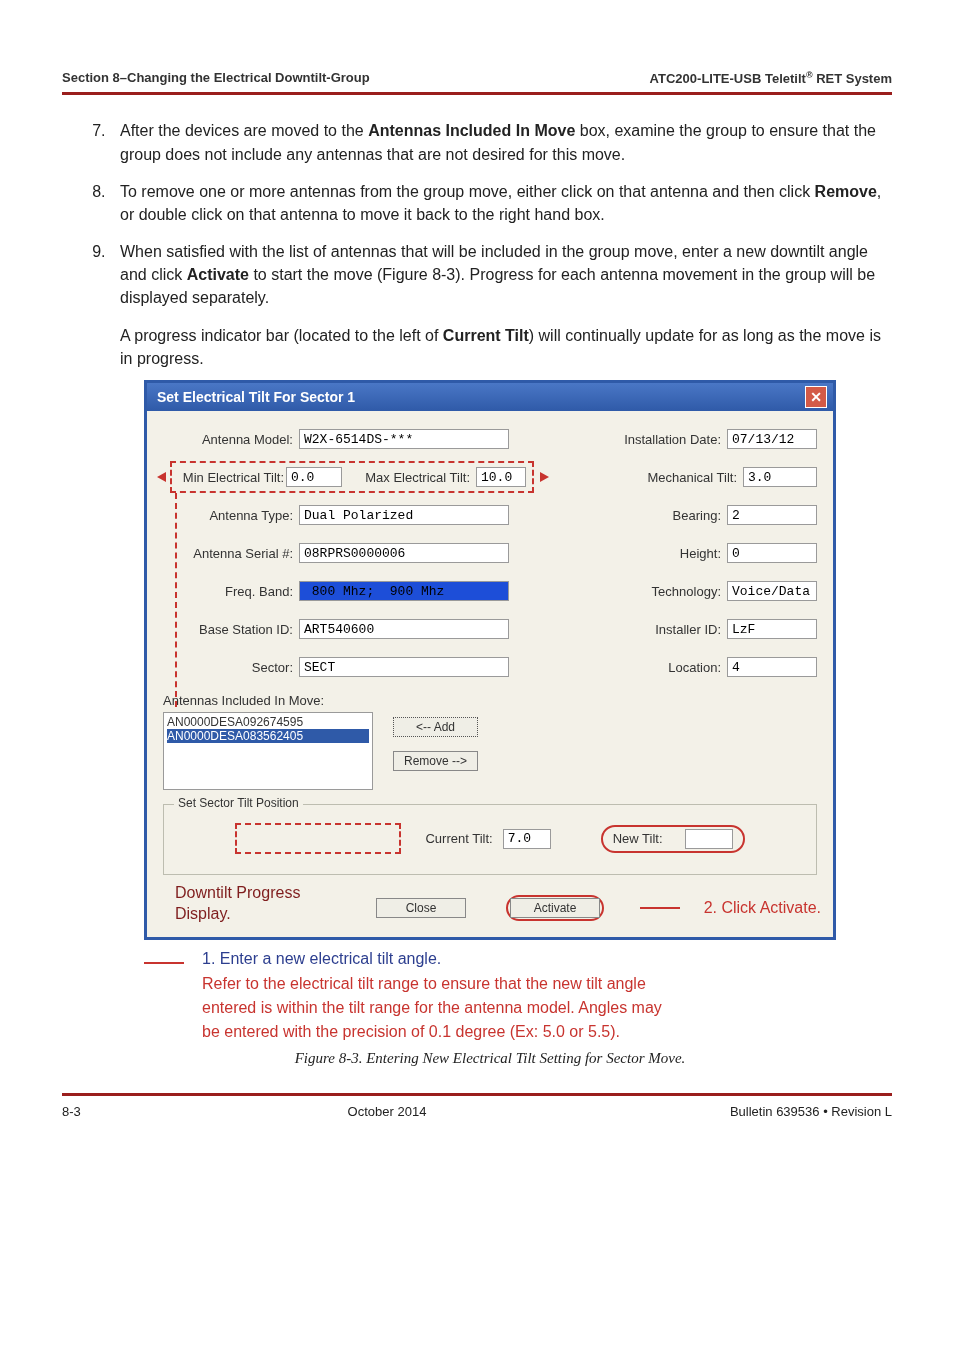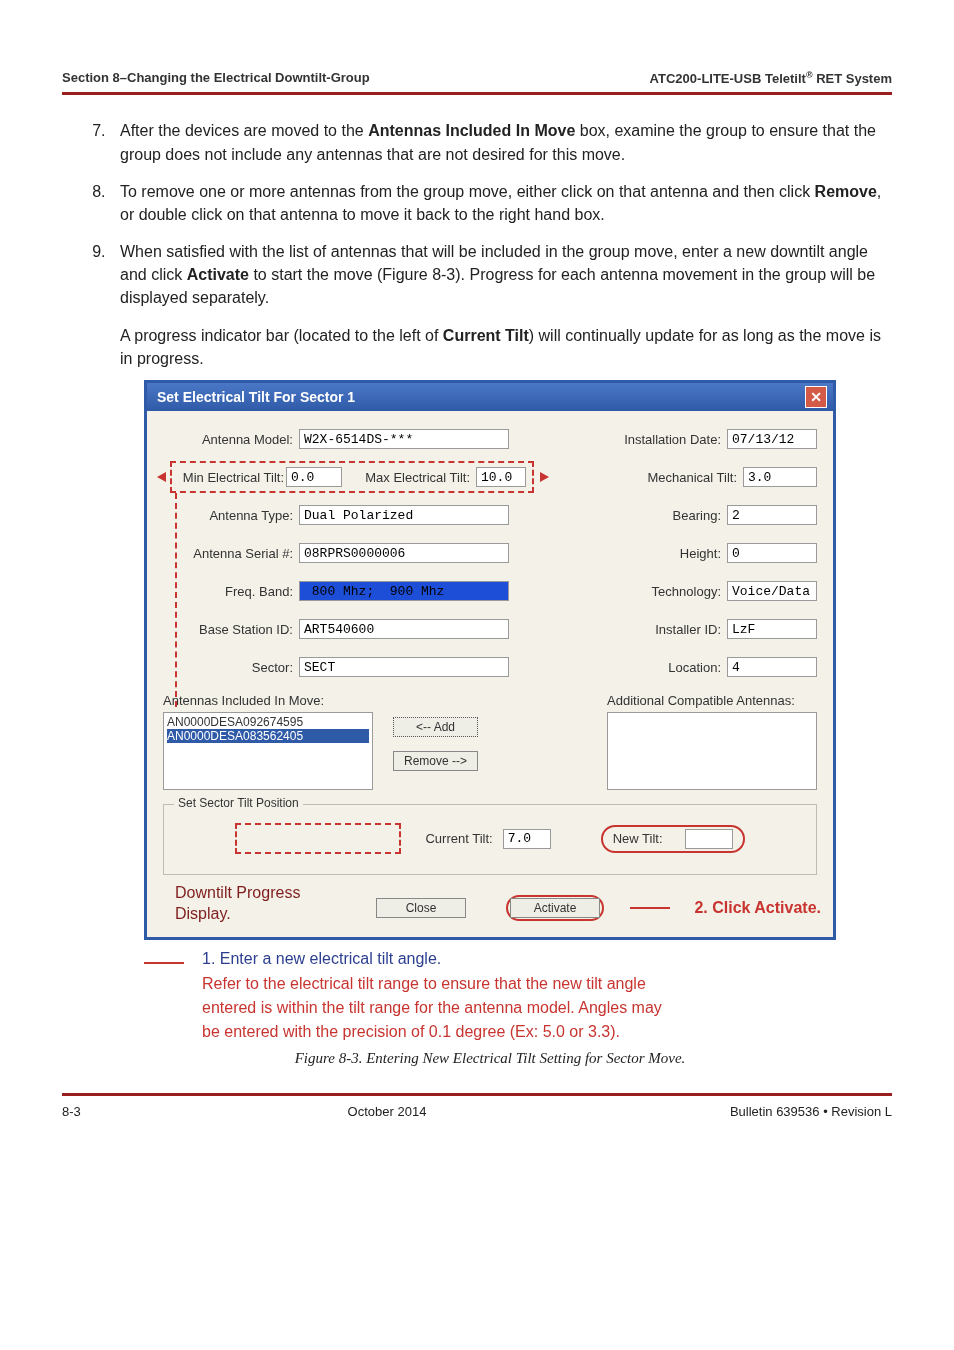--- a/index.html
+++ b/index.html
@@ -189,21 +189,20 @@
     line-height: 1.3;
   }
   .click-act {
     position: absolute;
     right: -4px;
     color: #c8342f;
     font-size: 16px;
     display: flex;
     align-items: center;
     gap: 24px;
-    font-weight: bold;
   }
   .dash-line { width: 40px; border-top: 2px solid #c8342f; }
   .step1-line {
     display: flex;
     align-items: flex-start;
     gap: 18px;
     margin: 10px 0 4px 0;
   }
   .step1-tick { width: 40px; border-top: 2px solid #c8342f; margin-top: 12px; }
   .bluecap { color: #2c3e8f; font-size: 16px; }
@@ -322,24 +321,20 @@
           <div class="col">
             <div class="hdr">Antennas Included In Move:</div>
             <div class="listbox">
               <div>AN0000DESA092674595</div>
               <div class="sel">AN0000DESA083562405</div>
             </div>
           </div>
           <div class="btncol">
             <div class="btn dotted">&lt;-- Add</div>
             <div class="btn">Remove --&gt;</div>
-          </div>
-          <div class="col" style="margin-left:auto">
-            <div class="hdr">Additional Compatible Antennas:</div>
-            <div class="listbox"></div>
           </div>
         </div>
 
         <div class="sectortilt">
           <span class="legend">Set Sector Tilt Position</span>
           <div class="row">
             <span class="cur-dash">
               <span style="display:inline-block; width:150px; height:4px"></span>
             </span>
             <label>Current Tilt:</label>
@@ -369,21 +364,21 @@
       </div>
     </div>
 
     <div class="step1-line">
       <span class="step1-tick"></span>
       <span class="bluecap">1.  Enter a new electrical tilt angle.</span>
     </div>
     <div class="rednote">
       <span>Refer to the electrical tilt range to ensure that the new tilt angle</span><br>
       <span>entered is within the tilt range for the antenna model. Angles may</span><br>
-      <span>be entered with the precision of 0.1 degree (Ex: 5.0 or 3.3).</span>
+      <span>be entered with the precision of 0.1 degree (Ex: 5.0 or 5.5).</span>
     </div>
     <div class="ann-italic">Figure 8-3. Entering New Electrical Tilt Setting for Sector Move.</div>
   </div>
 
   <div class="footer-rule">
     <span class="l">8-3</span>
     <span class="c">October 2014</span>
     <span class="r">Bulletin 639536  •  Revision L</span>
   </div>
 </div>

